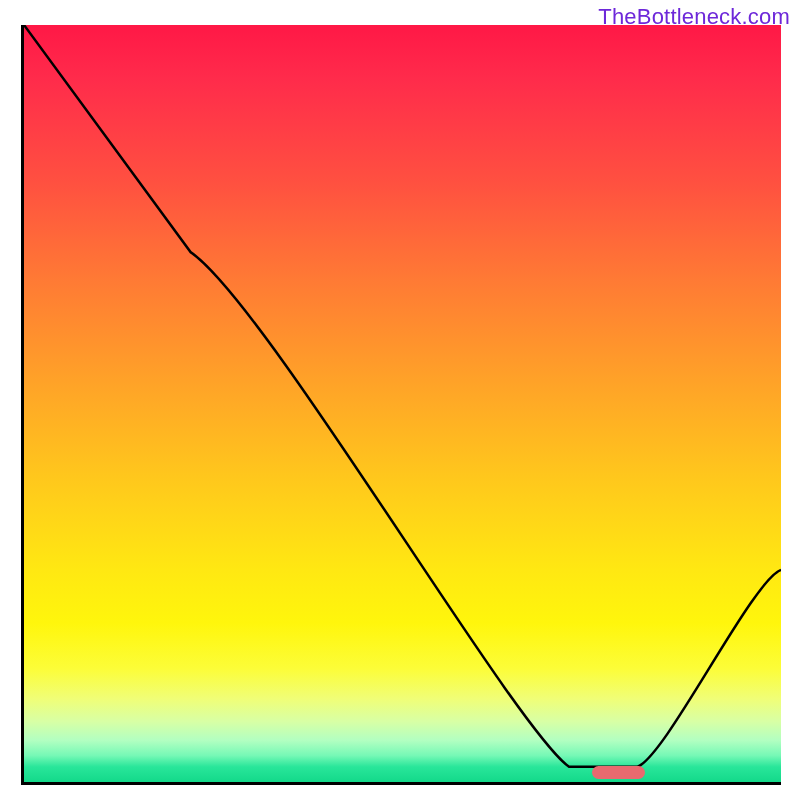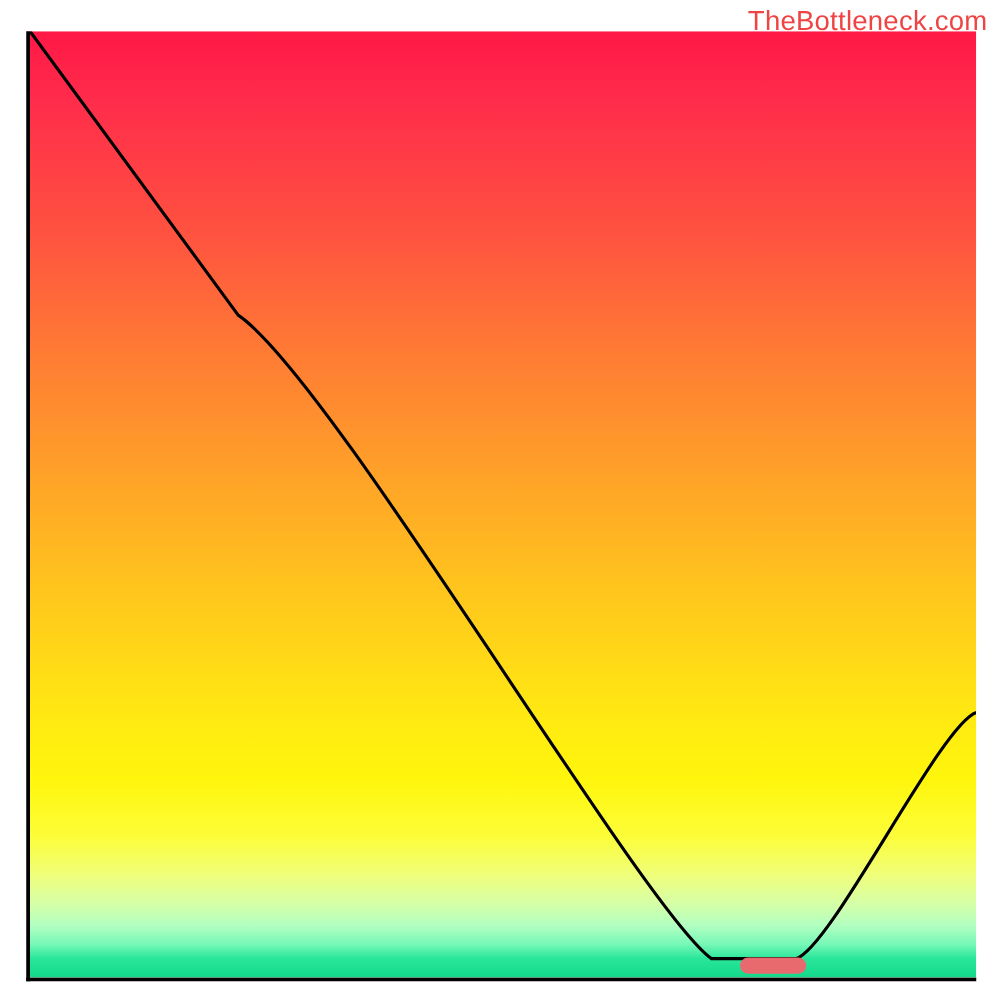--- a/index.html
+++ b/index.html
@@ -12,21 +12,21 @@
   }
   .container {
     position: relative;
     width: 800px;
     height: 800px;
   }
   .watermark {
     position: absolute;
     top: 4px;
     right: 10px;
-    color: #ef4444;
+    color: #6d28d9;
     font-size: 22px;
     font-weight: 500;
     letter-spacing: 0.2px;
     z-index: 10;
   }
   .plot-frame {
     position: absolute;
     left: 21px;
     top: 25px;
     width: 760px;

